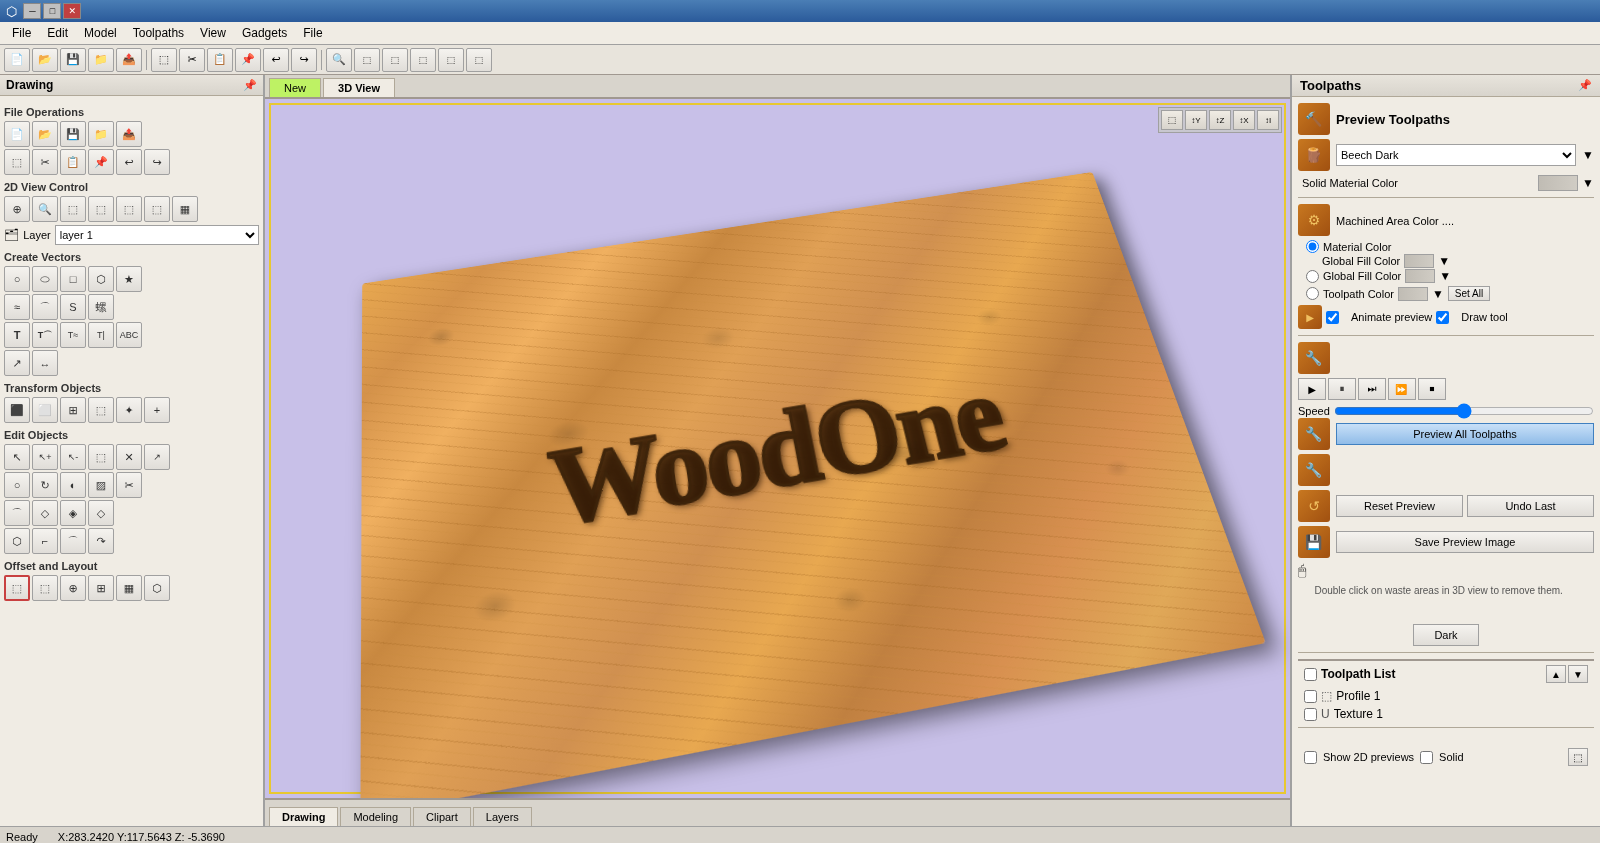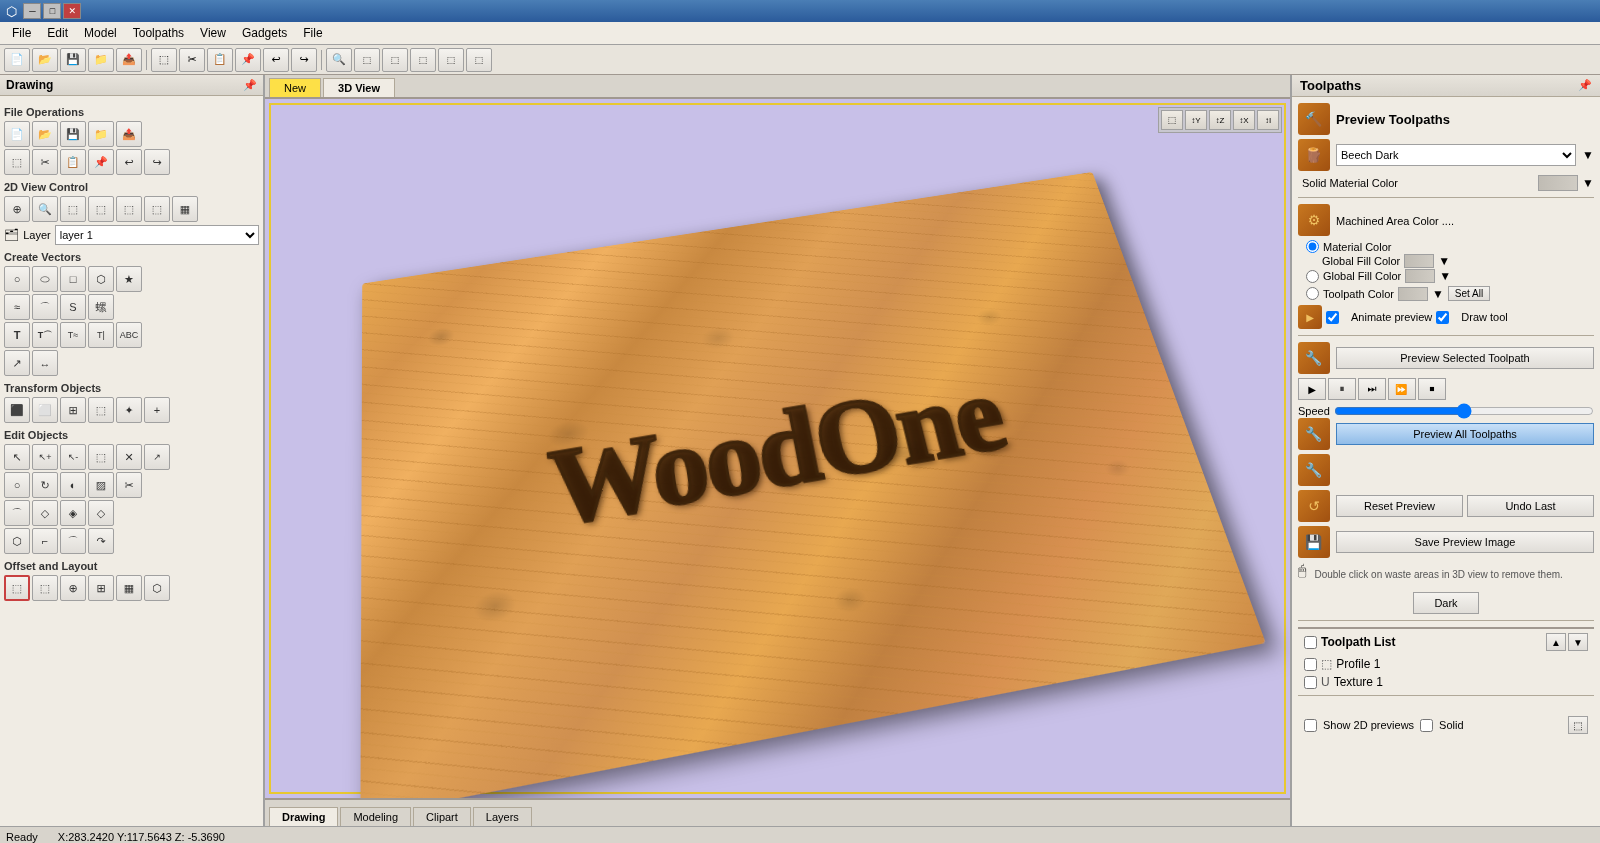--- a/index.html
+++ b/index.html
@@ -116,21 +116,21 @@
       padding-left: 4px;
       border-bottom: 2px solid #a09890;
     }
     .tab {
       padding: 3px 14px;
       font-size: 11px;
       cursor: pointer;
       border: 1px solid #b0a898;
       border-bottom: none;
       margin-right: 2px;
-      background: #fde047;
+      background: #bef264;
     }
     .tab.active {
       background: #f0ece4;
       font-weight: bold;
     }
     #viewport {
       flex: 1;
       background: #c8c0e8;
       position: relative;
       overflow: hidden;
@@ -337,21 +337,21 @@
     .speed-slider {
       flex: 1; height: 14px;
     }
 
     .two-btn-row {
       display: flex; gap: 4px; margin: 2px 0;
     }
     .two-btn-row .preview-btn { flex: 1; }
 
     .hint-text {
-      font-size: 10px; color: #555; margin: 4px 0; padding: 2px 4px;
+      font-size: 10px; color: #555; margin: 20px 0; padding: 2px 4px;
       line-height: 1.4;
     }
 
     .close-btn {
       padding: 4px 20px; font-size: 11px;
       background: linear-gradient(to bottom, #f5f3ef, #e0ddd8);
       border: 1px solid #a0a0a0;
       cursor: pointer;
       display: block; margin: 4px auto;
     }
@@ -715,21 +715,20 @@
         <input type="checkbox" checked="" style="">
         <label>Animate preview</label>
         <input type="checkbox" checked="" style="">
         <label>Draw tool</label>
       </div>
 
       <hr class="section-divider">
 
       <div class="material-row">
         <div class="panel-icon">🔧</div>
-        <button class="preview-btn" style="flex:1;">Preview Selected Toolpath</button>
       </div>
 
       <div class="playback-row">
         <div class="play-btn">▶</div>
         <div class="play-btn">⏸</div>
         <div class="play-btn">⏭</div>
         <div class="play-btn">⏩</div>
         <div class="play-btn">⏹</div>
       </div>
 

